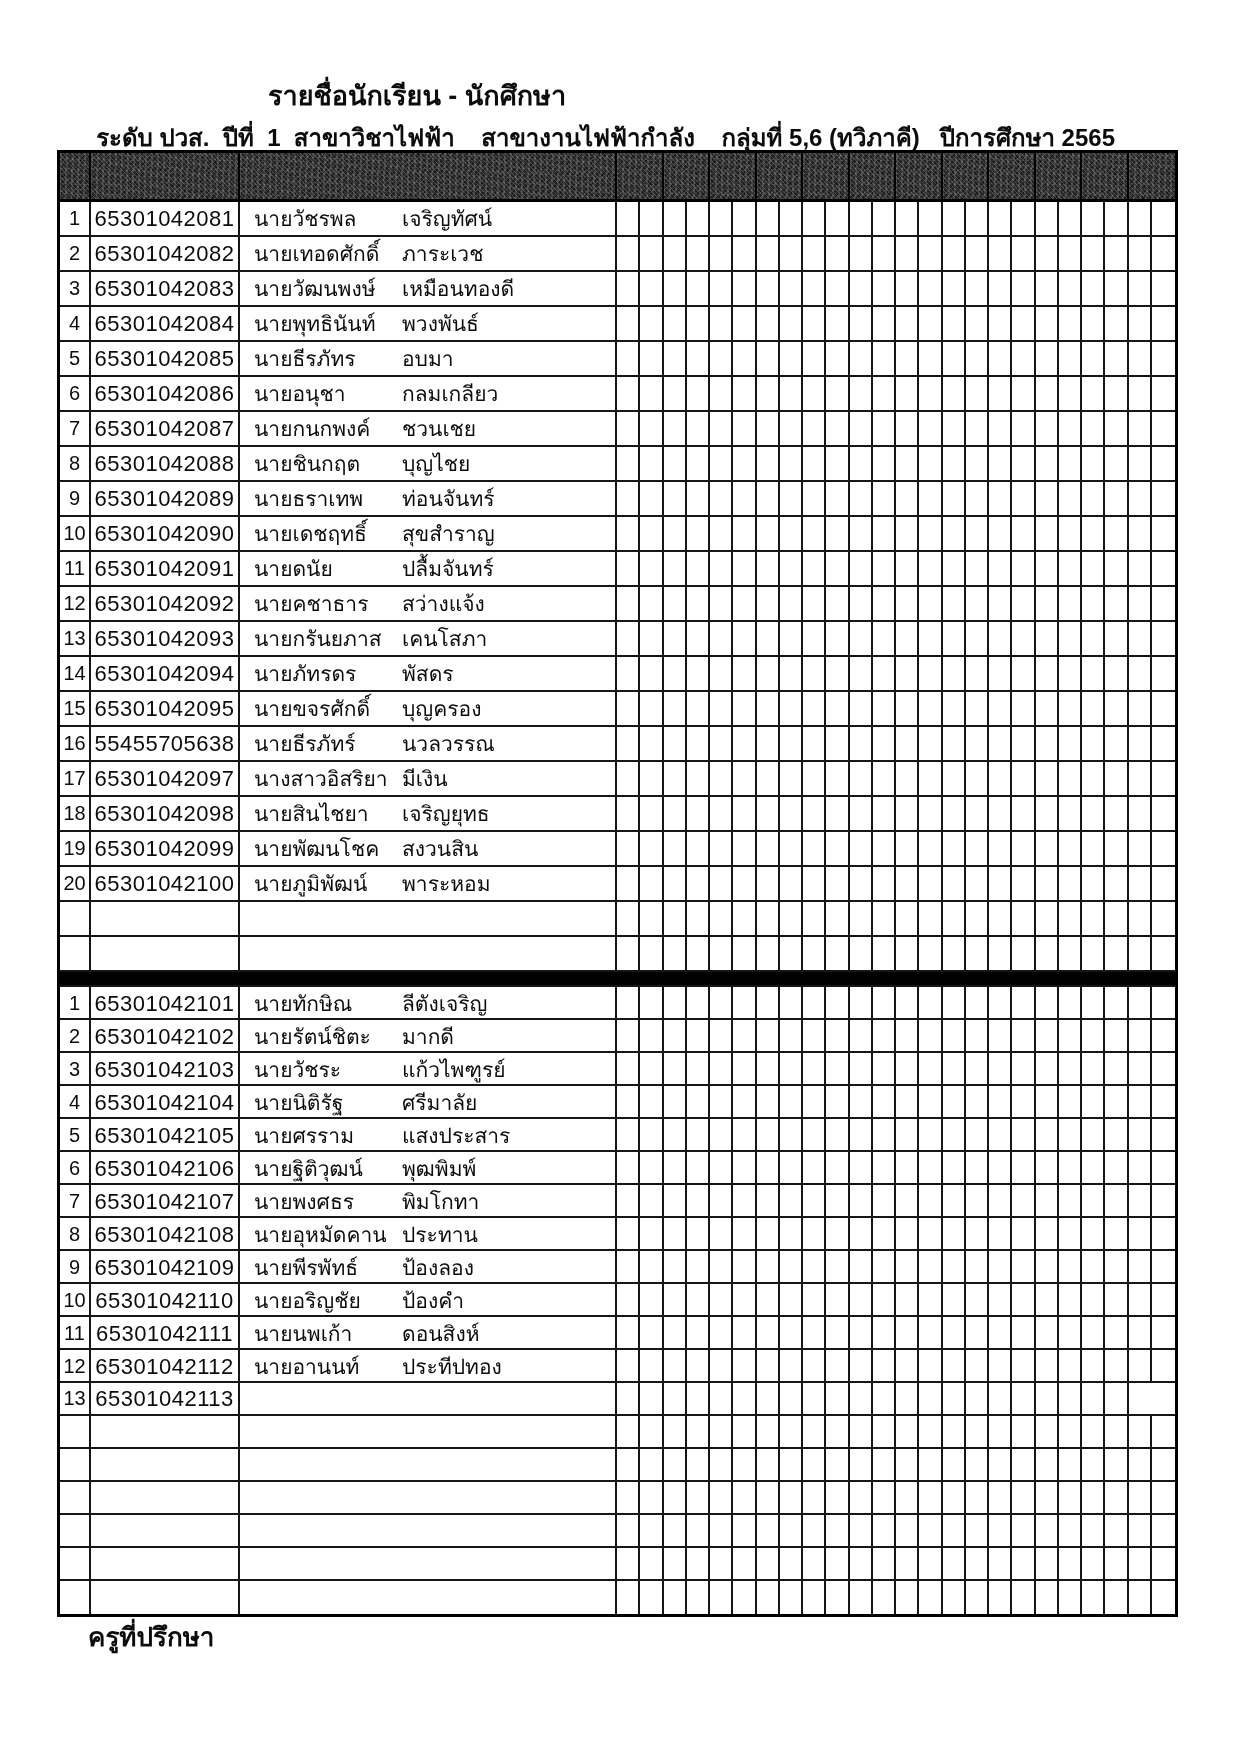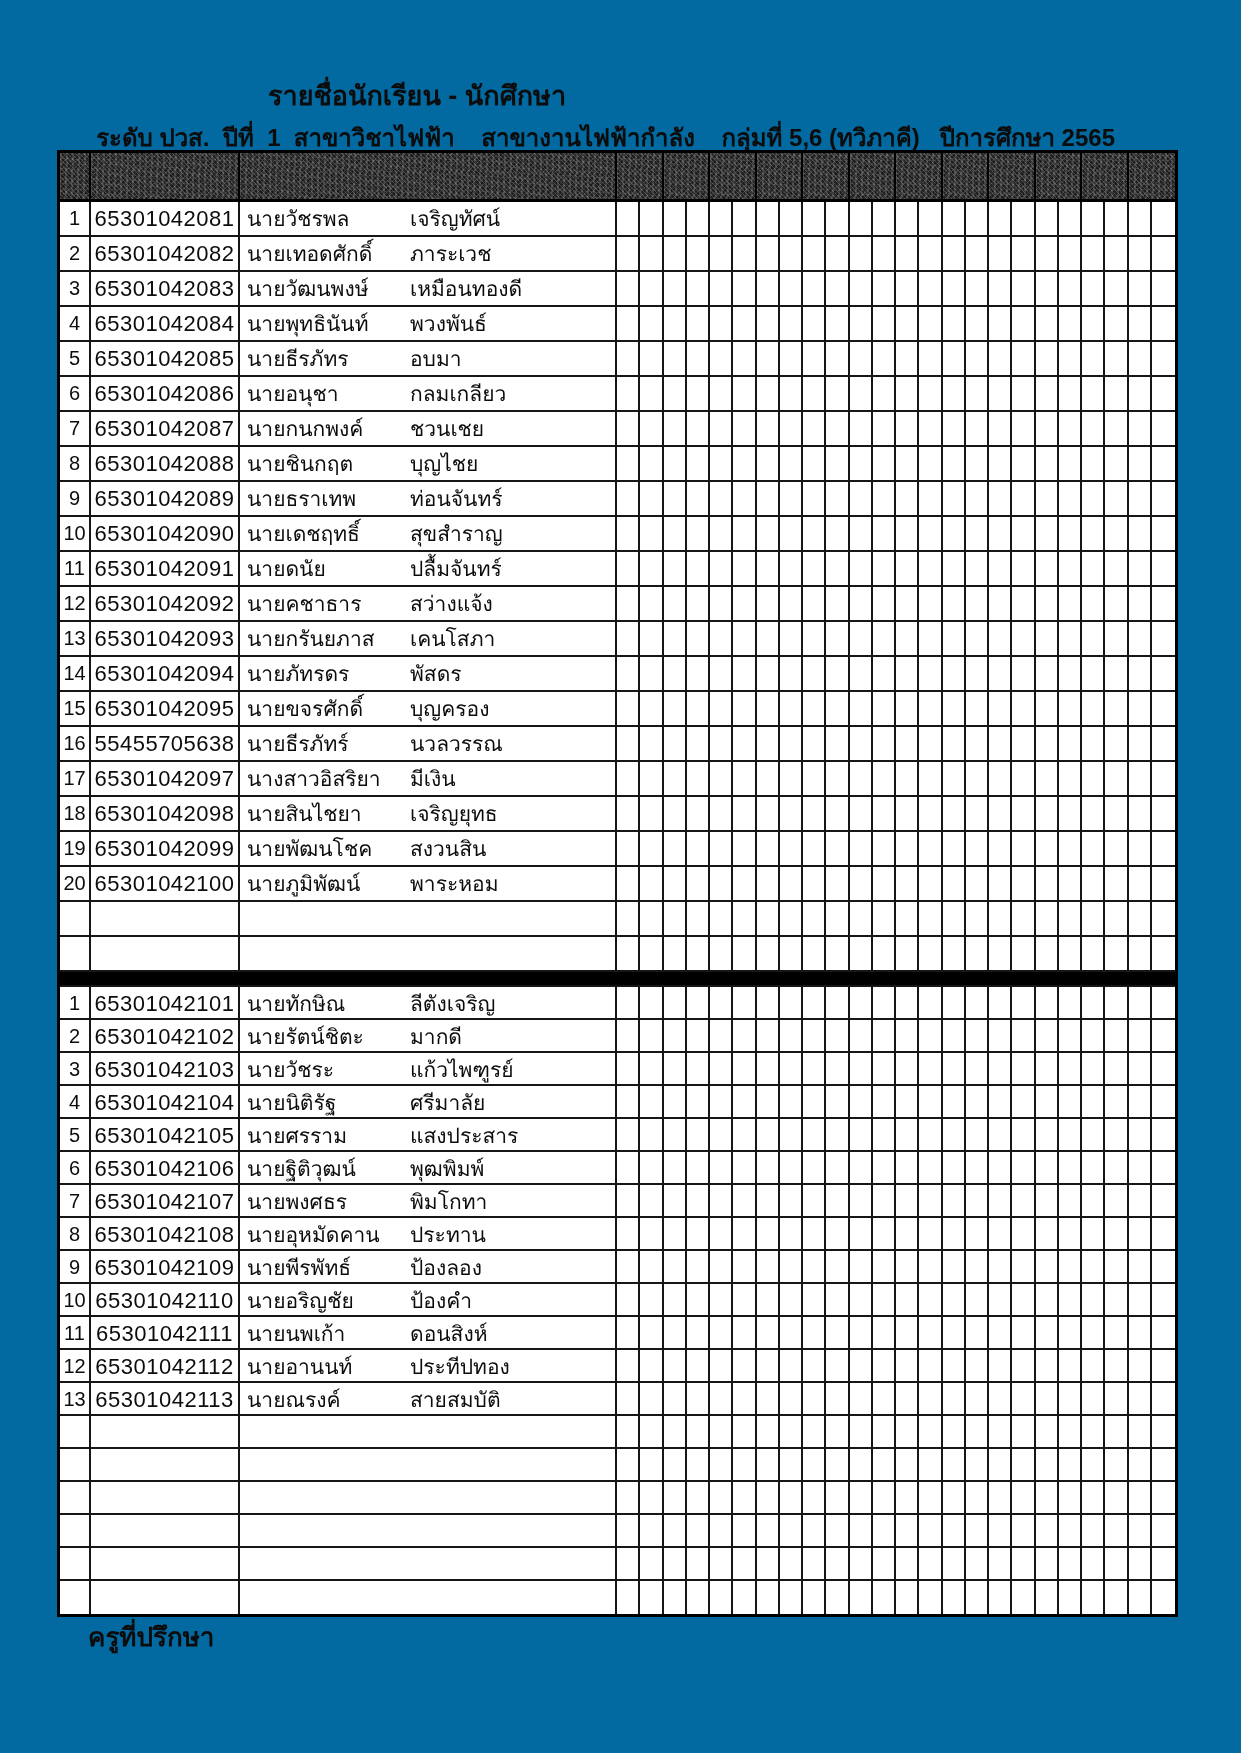--- a/index.html
+++ b/index.html
@@ -1,19 +1,19 @@
 <!DOCTYPE html>
 <html><head>
 <meta charset="utf-8">
 <style>
   html,body{margin:0;padding:0;background:#e8e8e8;}
   .page{
     position:relative;
     width:1241px;height:1753px;
-    background:#0369a1;
+    background:#ffffff;
     font-family:"Liberation Sans",sans-serif;
     color:#0c0c0c;
     overflow:hidden;
   }
   
   .title-row{position:absolute;top:74px;left:0;width:1241px;height:40px;}
   .title-left{position:absolute;left:268px;top:0;font-size:27px;font-weight:bold;white-space:pre;}
   .title-right{position:absolute;left:612px;top:0;font-size:27px;font-weight:bold;white-space:pre;}
   .subtitle{
     position:absolute;top:118px;left:40px;width:1075px;
@@ -51,21 +51,21 @@
   .grid-row:last-child{border-bottom:none;}
   .cell{
     border-right:2px solid #161616;
     box-sizing:border-box;
     display:flex;align-items:center;
     overflow:visible;
   }
   .cell:last-child{border-right:none;}
   .no-cell{justify-content:center;font-size:20px;}
   .id-cell{justify-content:center;font-size:22px;letter-spacing:0.5px;}
-  .name-cell{padding-left:7px;font-size:21px;gap:15px;}
+  .name-cell{padding-left:14px;font-size:21px;}
   .first-name{min-width:148px;white-space:nowrap;flex-shrink:0;}
   .last-name{white-space:nowrap;}
   .section-divider{
     height:13px;background:#000;
     border-bottom:2px solid #161616;
   }
   
   .advisor-label{
     position:absolute;left:88px;top:1616px;
     font-size:26px;font-weight:bold;
@@ -1179,24 +1179,20 @@
           <div class="cell att-cell"></div>
           <div class="cell att-cell"></div>
           <div class="cell att-cell"></div>
           <div class="cell att-cell"></div>
           <div class="cell att-cell"></div>
           <div class="cell att-cell"></div>
         </div>
         <div class="grid-row sec2-row">
           <div class="cell no-cell">13</div>
           <div class="cell id-cell">65301042113</div>
-          <div class="cell name-cell">
-            <span class="first-name">นายณรงค์</span>
-            <span class="last-name">สายสมบัติ</span>
-          </div>
           <div class="cell att-cell"></div>
           <div class="cell att-cell"></div>
           <div class="cell att-cell"></div>
           <div class="cell att-cell"></div>
           <div class="cell att-cell"></div>
           <div class="cell att-cell"></div>
           <div class="cell att-cell"></div>
           <div class="cell att-cell"></div>
           <div class="cell att-cell"></div>
           <div class="cell att-cell"></div>

